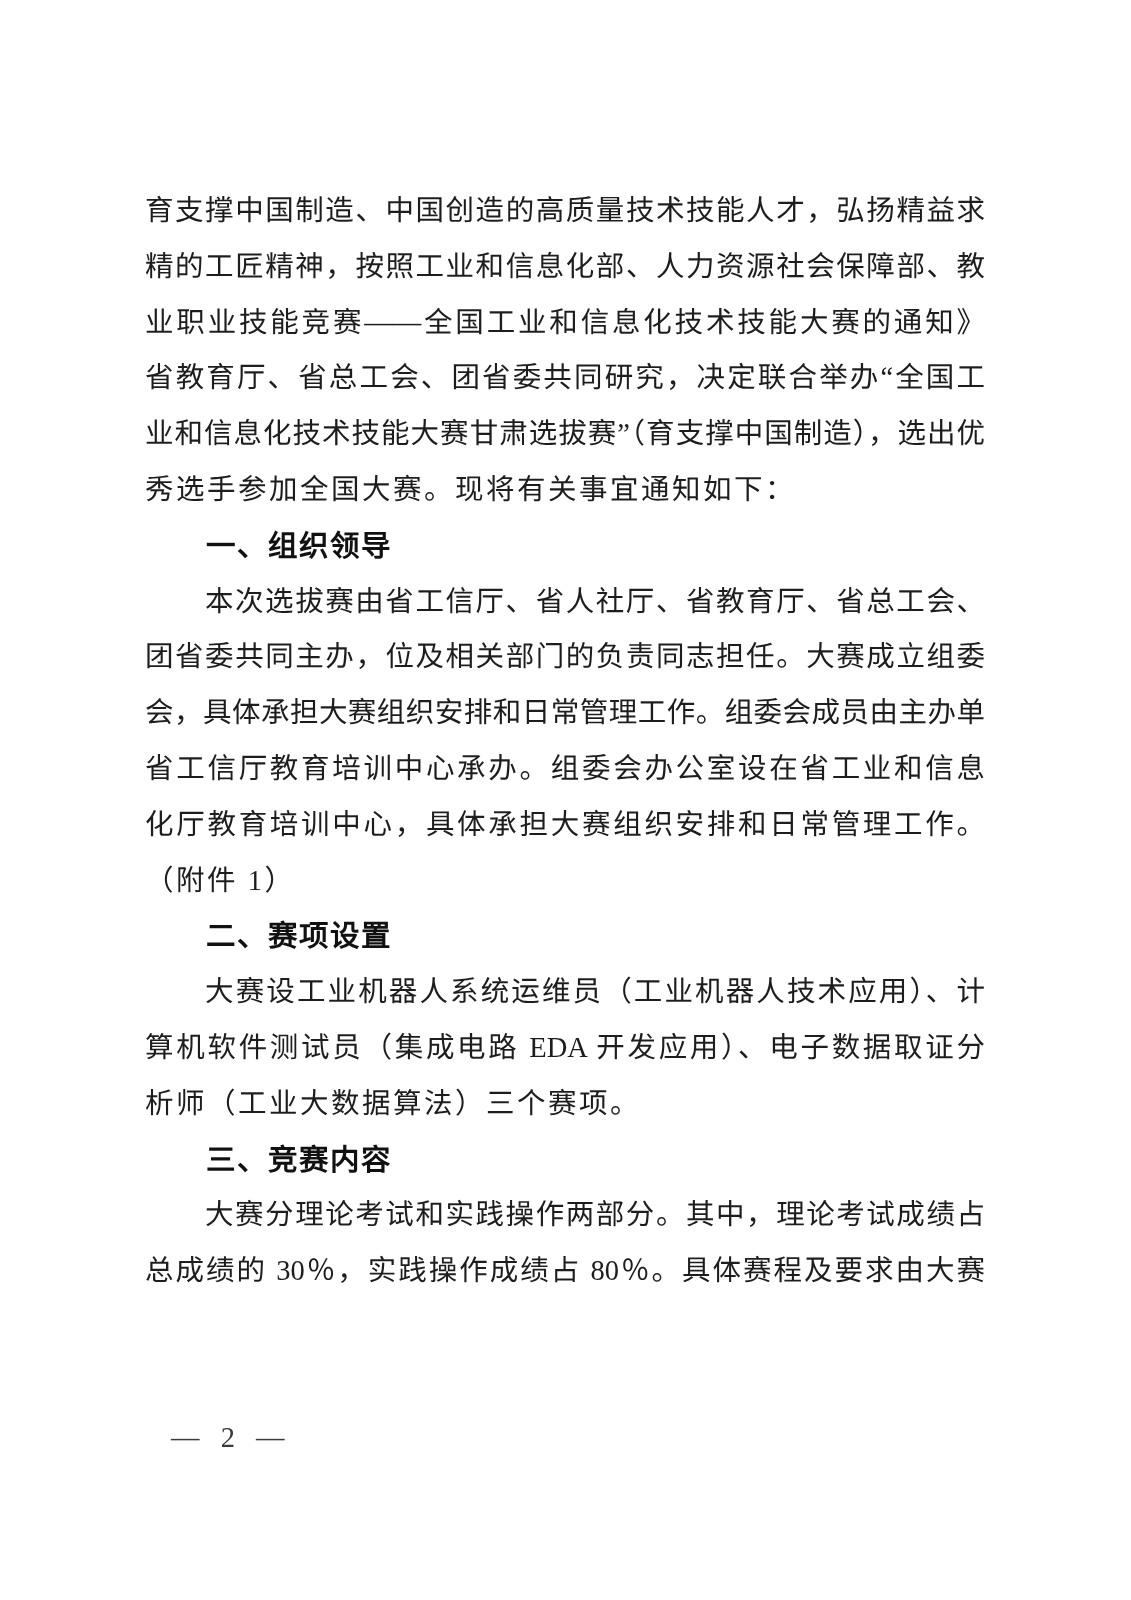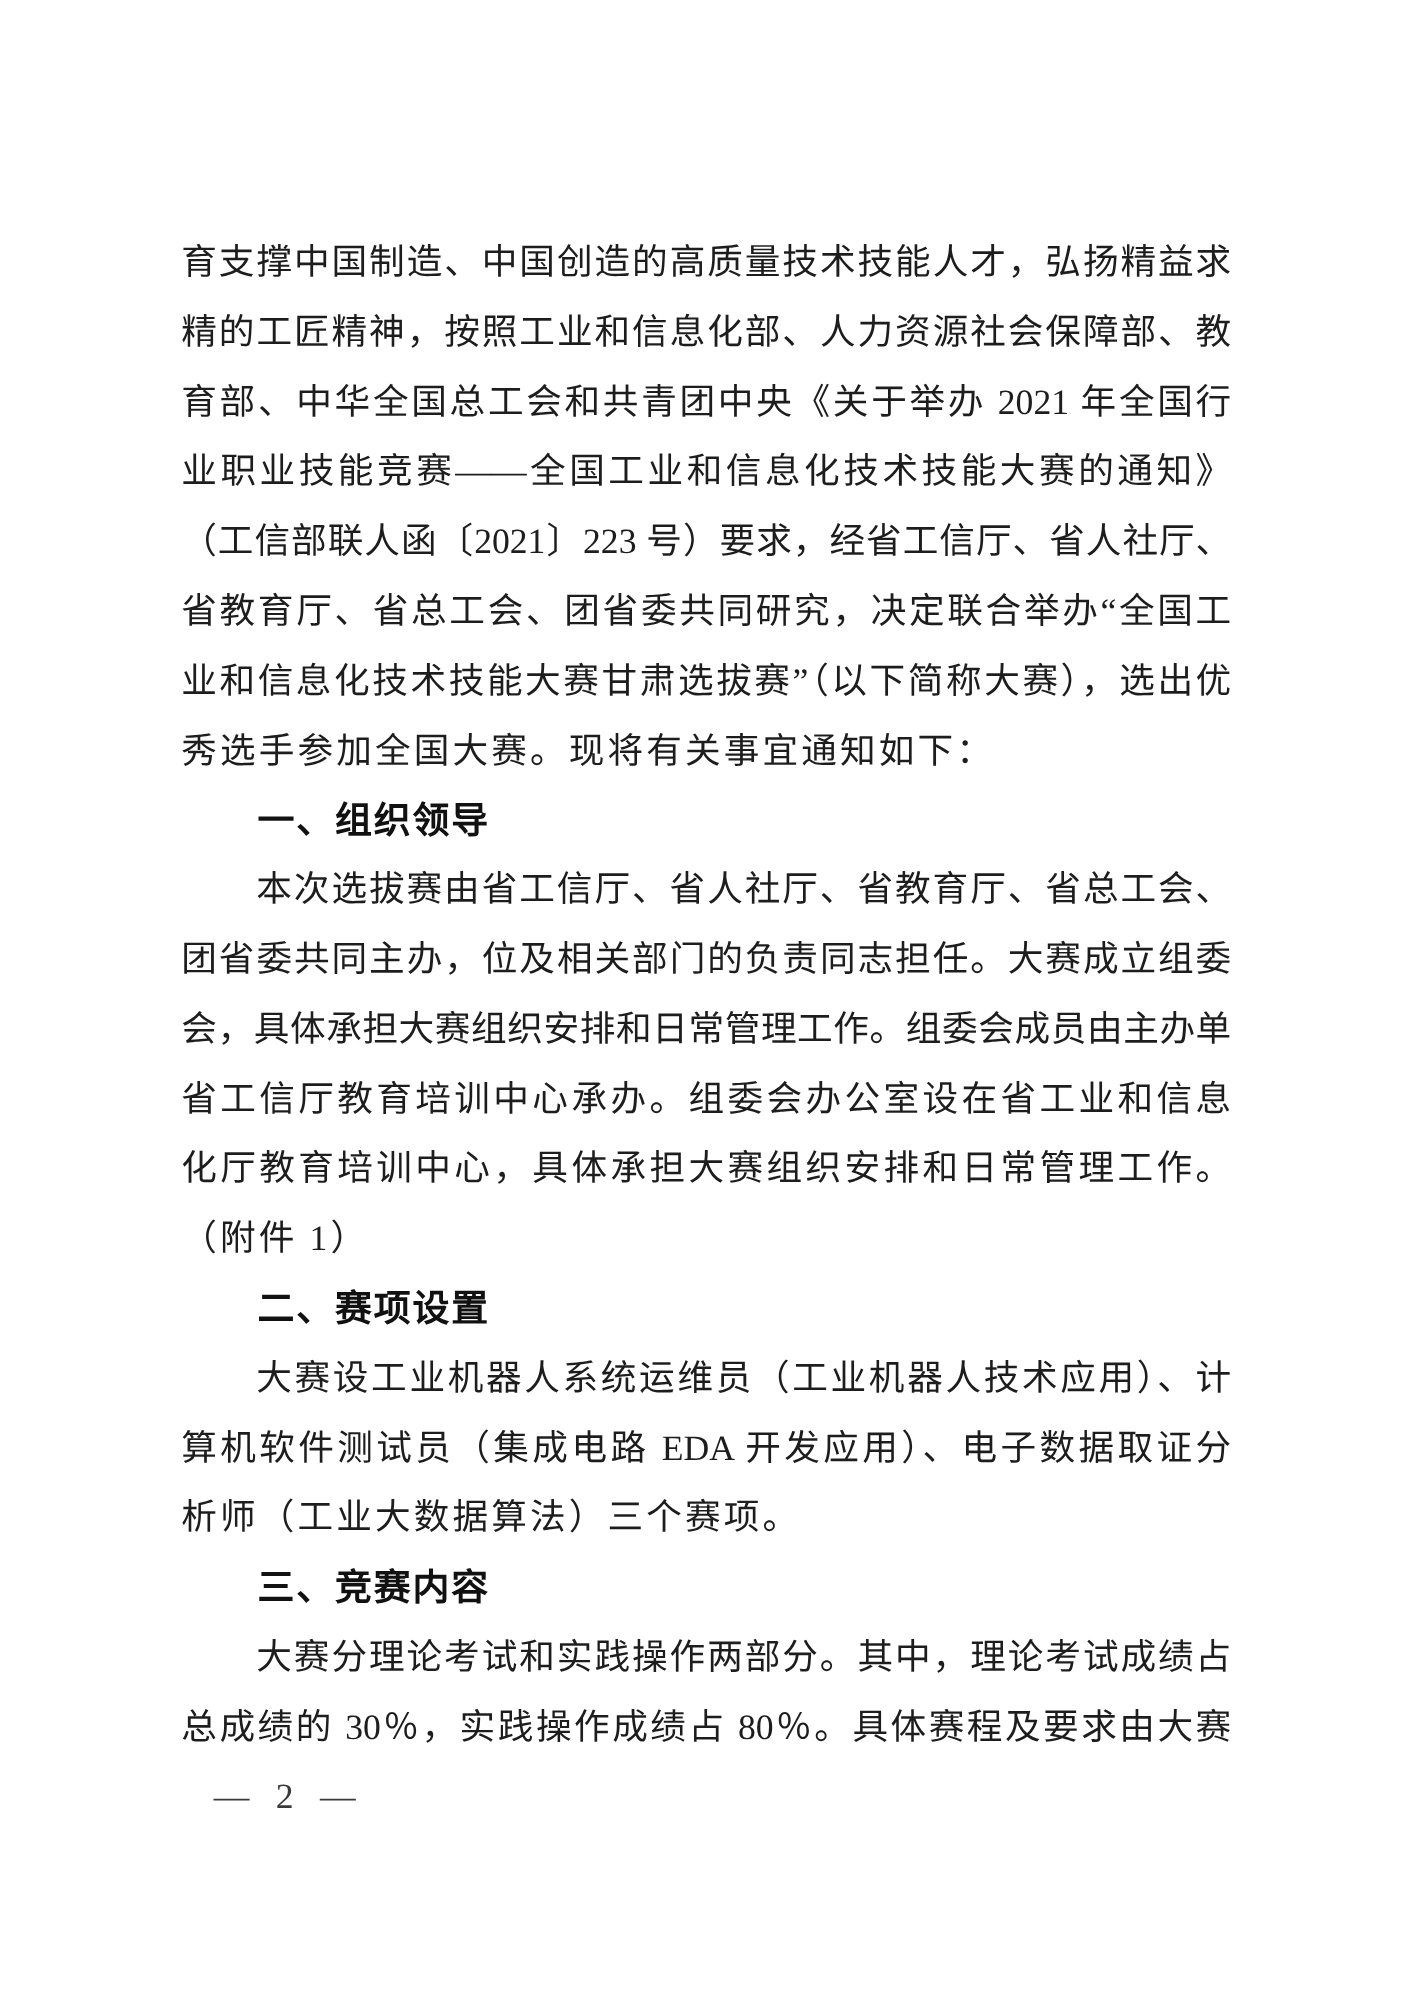--- a/index.html
+++ b/index.html
@@ -61,25 +61,23 @@
     font-family: "Liberation Serif", "DejaVu Serif", serif;
   }
 </style>
 </head>
 <body>
 
 <div class="page">
   <div class="textcol" id="document-body">
       <div class="line">育支撑中国制造、中国创造的高质量技术技能人才，弘扬精益求</div>
       <div class="line">精的工匠精神，按照工业和信息化部、人力资源社会保障部、教</div>
-      <div class="line">育部、中华全国总工会和共青团中央《关于举办 2021 年全国行</div>
       <div class="line">业职业技能竞赛——全国工业和信息化技术技能大赛的通知》</div>
-      <div class="line">（工信部联人函〔2021〕223 号）要求，经省工信厅、省人社厅、</div>
       <div class="line">省教育厅、省总工会、团省委共同研究，决定联合举办“全国工</div>
-      <div class="line">业和信息化技术技能大赛甘肃选拔赛”（以下简称大赛），选出优</div>
+      <div class="line">业和信息化技术技能大赛甘肃选拔赛”（育支撑中国制造），选出优</div>
       <div class="line lastline">秀选手参加全国大赛。现将有关事宜通知如下：</div>
       <div class="line heading">一、组织领导</div>
       <div class="line indent">本次选拔赛由省工信厅、省人社厅、省教育厅、省总工会、</div>
       <div class="line">团省委共同主办，位及相关部门的负责同志担任。大赛成立组委</div>
       <div class="line">会，具体承担大赛组织安排和日常管理工作。组委会成员由主办单</div>
       <div class="line">省工信厅教育培训中心承办。组委会办公室设在省工业和信息</div>
       <div class="line">化厅教育培训中心，具体承担大赛组织安排和日常管理工作。</div>
       <div class="line lastline">（附件 1）</div>
       <div class="line heading">二、赛项设置</div>
       <div class="line indent">大赛设工业机器人系统运维员（工业机器人技术应用）、计</div>

